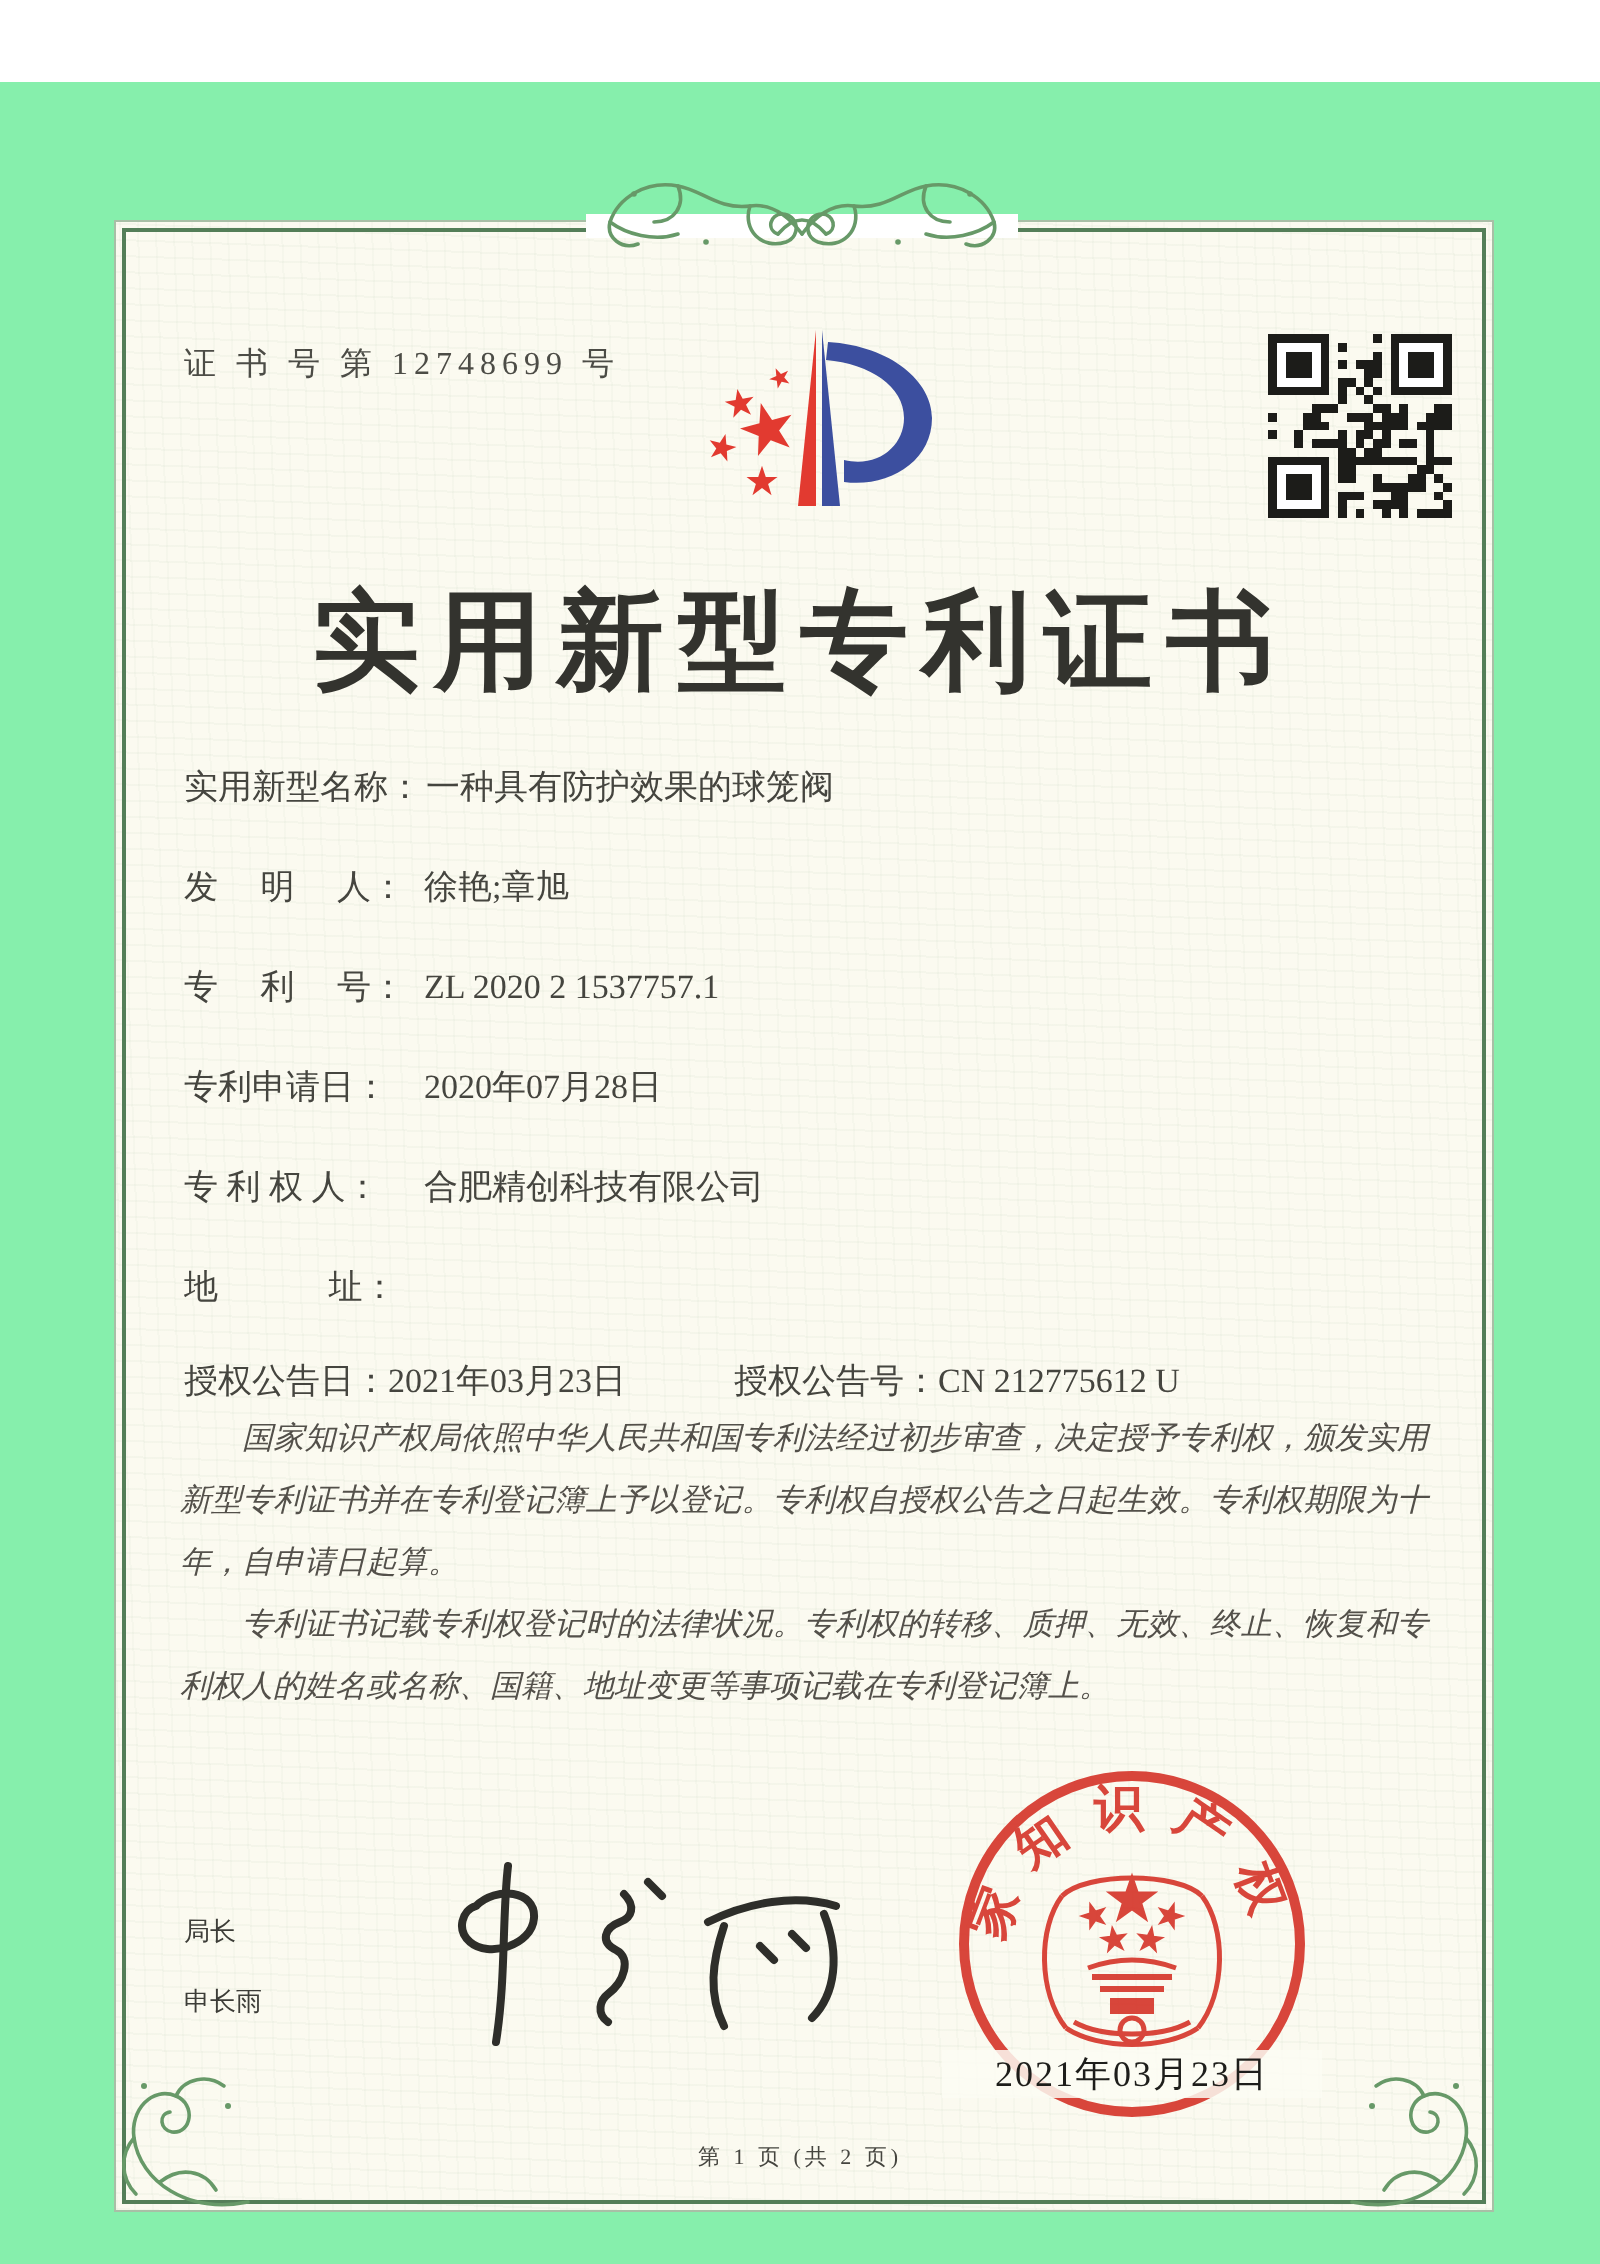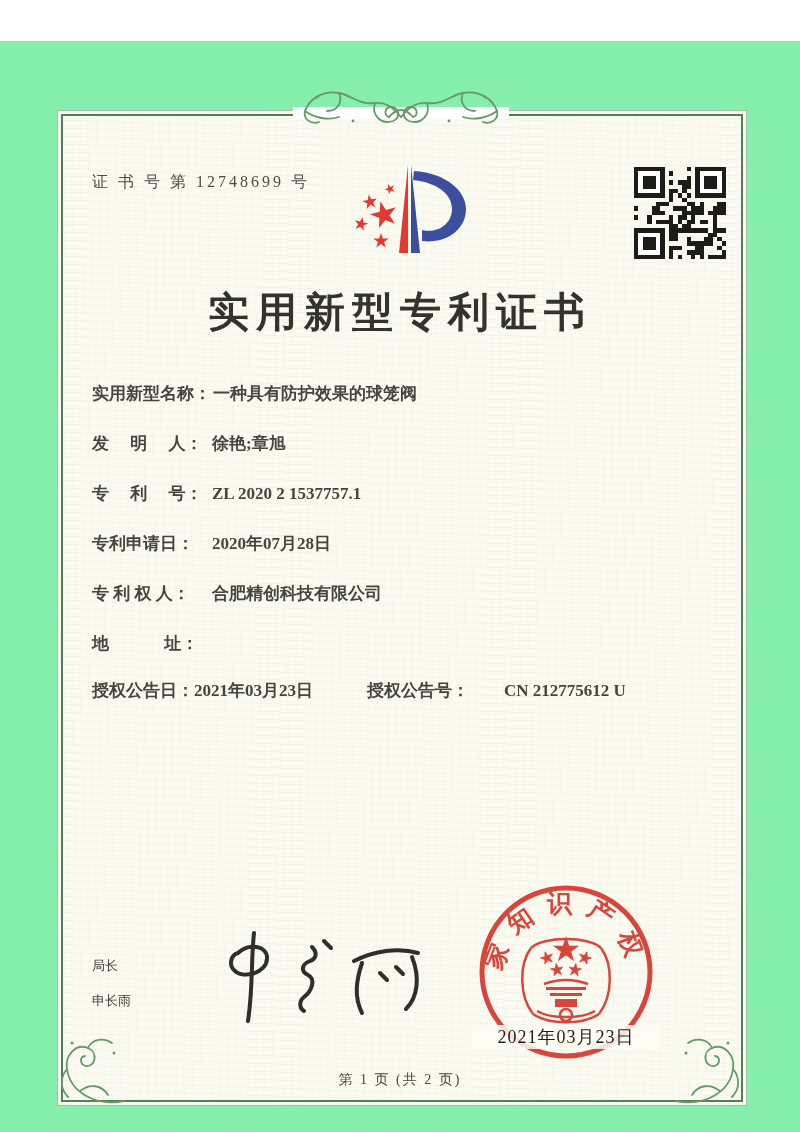--- a/index.html
+++ b/index.html
@@ -12,44 +12,44 @@
          background-image:
            repeating-linear-gradient(2deg, rgba(120,158,120,.05) 0 1px, transparent 1px 8px),
            repeating-linear-gradient(88deg, rgba(118,156,118,.04) 0 1px, transparent 1px 9px);}
   .frame-inner{position:absolute;left:3px;top:3px;right:3px;bottom:3px;border:2px solid #547e58;}
   .ornament{position:absolute;}
   
   .cert-no{position:absolute;left:92px;top:131px;font-size:16px;letter-spacing:3px;color:#4c4c46;}
   .logo{position:absolute;left:338px;top:110px;}
   .qr{position:absolute;left:634px;top:126px;}
   .title{position:absolute;left:0;top:244px;width:800px;text-align:center;
-         font-size:41px;font-weight:600;color:#33332e;letter-spacing:7px;}
-  
-  .fields{position:absolute;left:92px;top:341px;width:622px;font-size:17px;color:#45453f;font-weight:bold;}
+         font-size:54px;font-weight:600;color:#33332e;letter-spacing:7px;}
+  
+  .fields{position:absolute;left:92px;top:341px;width:622px;font-size:17px;color:#45453f;}
   .row{display:flex;align-items:flex-start;margin-bottom:27px;line-height:23px;}
   .row .lbl{flex:0 0 118px;white-space:pre;}
   .row .val{margin-left:2px;max-width:492px;text-align:right;}
   .row2{display:flex;margin-bottom:0;line-height:23px;}
-  .pair2{margin-left:54px;display:flex;gap:35px;}
+  .pair2{margin-left:54px;display:flex;}
   
   .paras{position:absolute;left:90px;top:663px;width:624px;font-size:15.5px;line-height:31px;
          color:#53504a;text-align:justify;font-style:italic;}
   .paras p{margin:0;text-indent:2em;}
   
   .signer{position:absolute;left:92px;top:916px;font-size:13px;color:#3d3d38;
           font-family:"Liberation Sans","DejaVu Sans",sans-serif;}
   .signer .name{margin-top:17px;}
   .signature{position:absolute;left:220px;top:882px;}
   .seal{position:absolute;left:471px;top:843px;}
   .seal-date{position:absolute;left:471px;top:984px;width:190px;text-align:center;
              font-size:18px;color:#1e1e1b;letter-spacing:1px;
              background:rgba(252,251,243,.85);line-height:24px;}
   
   .page-no{position:absolute;left:0;top:1030px;width:800px;text-align:center;
-           font-size:14px;color:#45453f;letter-spacing:2px;}
+           font-size:11px;color:#45453f;letter-spacing:2px;}
   .back-note{position:absolute;left:0;top:1112px;width:760px;text-align:center;
              font-size:16px;color:#55524b;font-style:italic;letter-spacing:2px;}
 </style>
 </head>
 <body>
 
 <div class="page">
 
   <div class="frame">
     <div class="frame-inner"></div>
@@ -273,20 +273,24 @@
     <div class="row2">
       <span class="lbl">授权公告日：</span>
       <span class="val">2021年03月23日</span>
       <span class="pair2">
         <span class="lbl" style="flex:none;">授权公告号：</span>
         <span class="val">CN 212775612 U</span>
       </span>
     </div>
   </div>
 
+  <div class="paras">
+    <p>国家知识产权局依照中华人民共和国专利法经过初步审查，决定授予专利权，颁发实用新型专利证书并在专利登记簿上予以登记。专利权自授权公告之日起生效。专利权期限为十年，自申请日起算。</p>
+    <p>专利证书记载专利权登记时的法律状况。专利权的转移、质押、无效、终止、恢复和专利权人的姓名或名称、国籍、地址变更等事项记载在专利登记簿上。</p>
+  </div>
 
   <div class="signer">
     <div>局长</div>
     <div class="name">申长雨</div>
   </div>
 
   <svg class="signature" width="210" height="108" viewBox="0 0 210 108">
     <g stroke="#2e2e2a" fill="none" stroke-width="4" stroke-linecap="round" stroke-linejoin="round">
       <path d="M34,10 C31,36 33,66 28,98"></path>
       <path d="M18,30 C28,20 48,22 47,36 C46,50 24,56 15,48 C8,42 11,32 18,30"></path>

